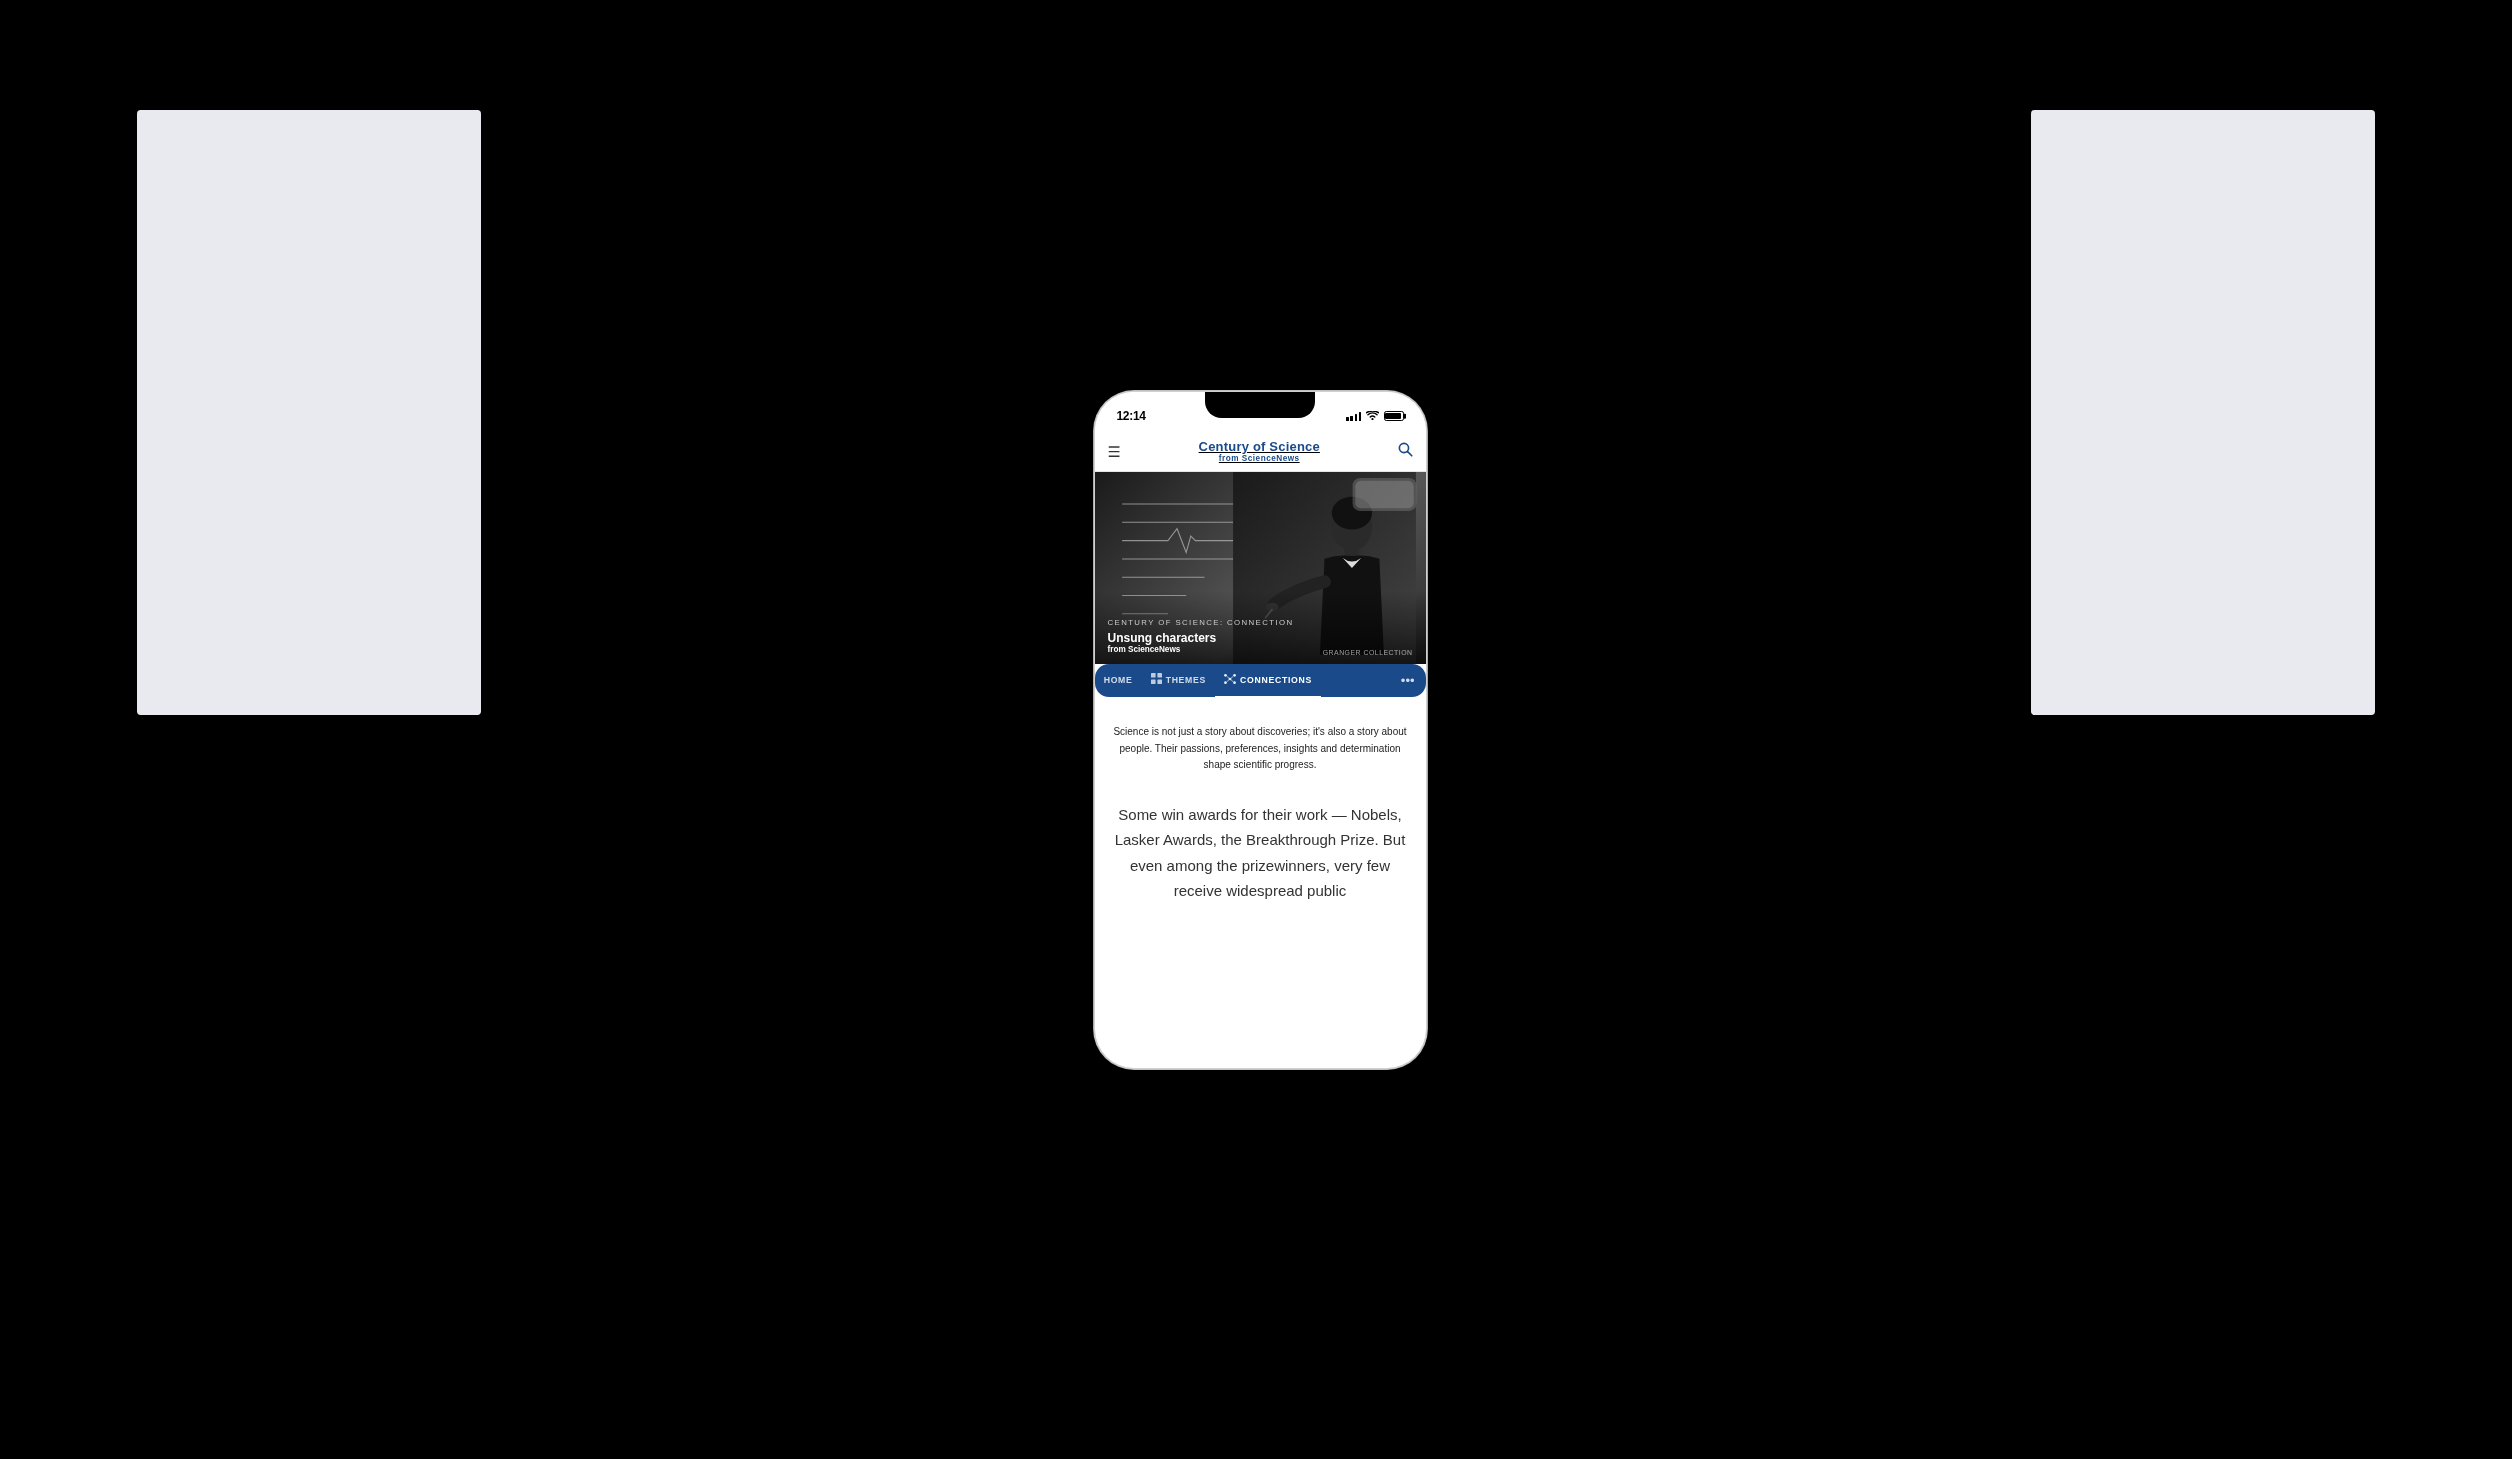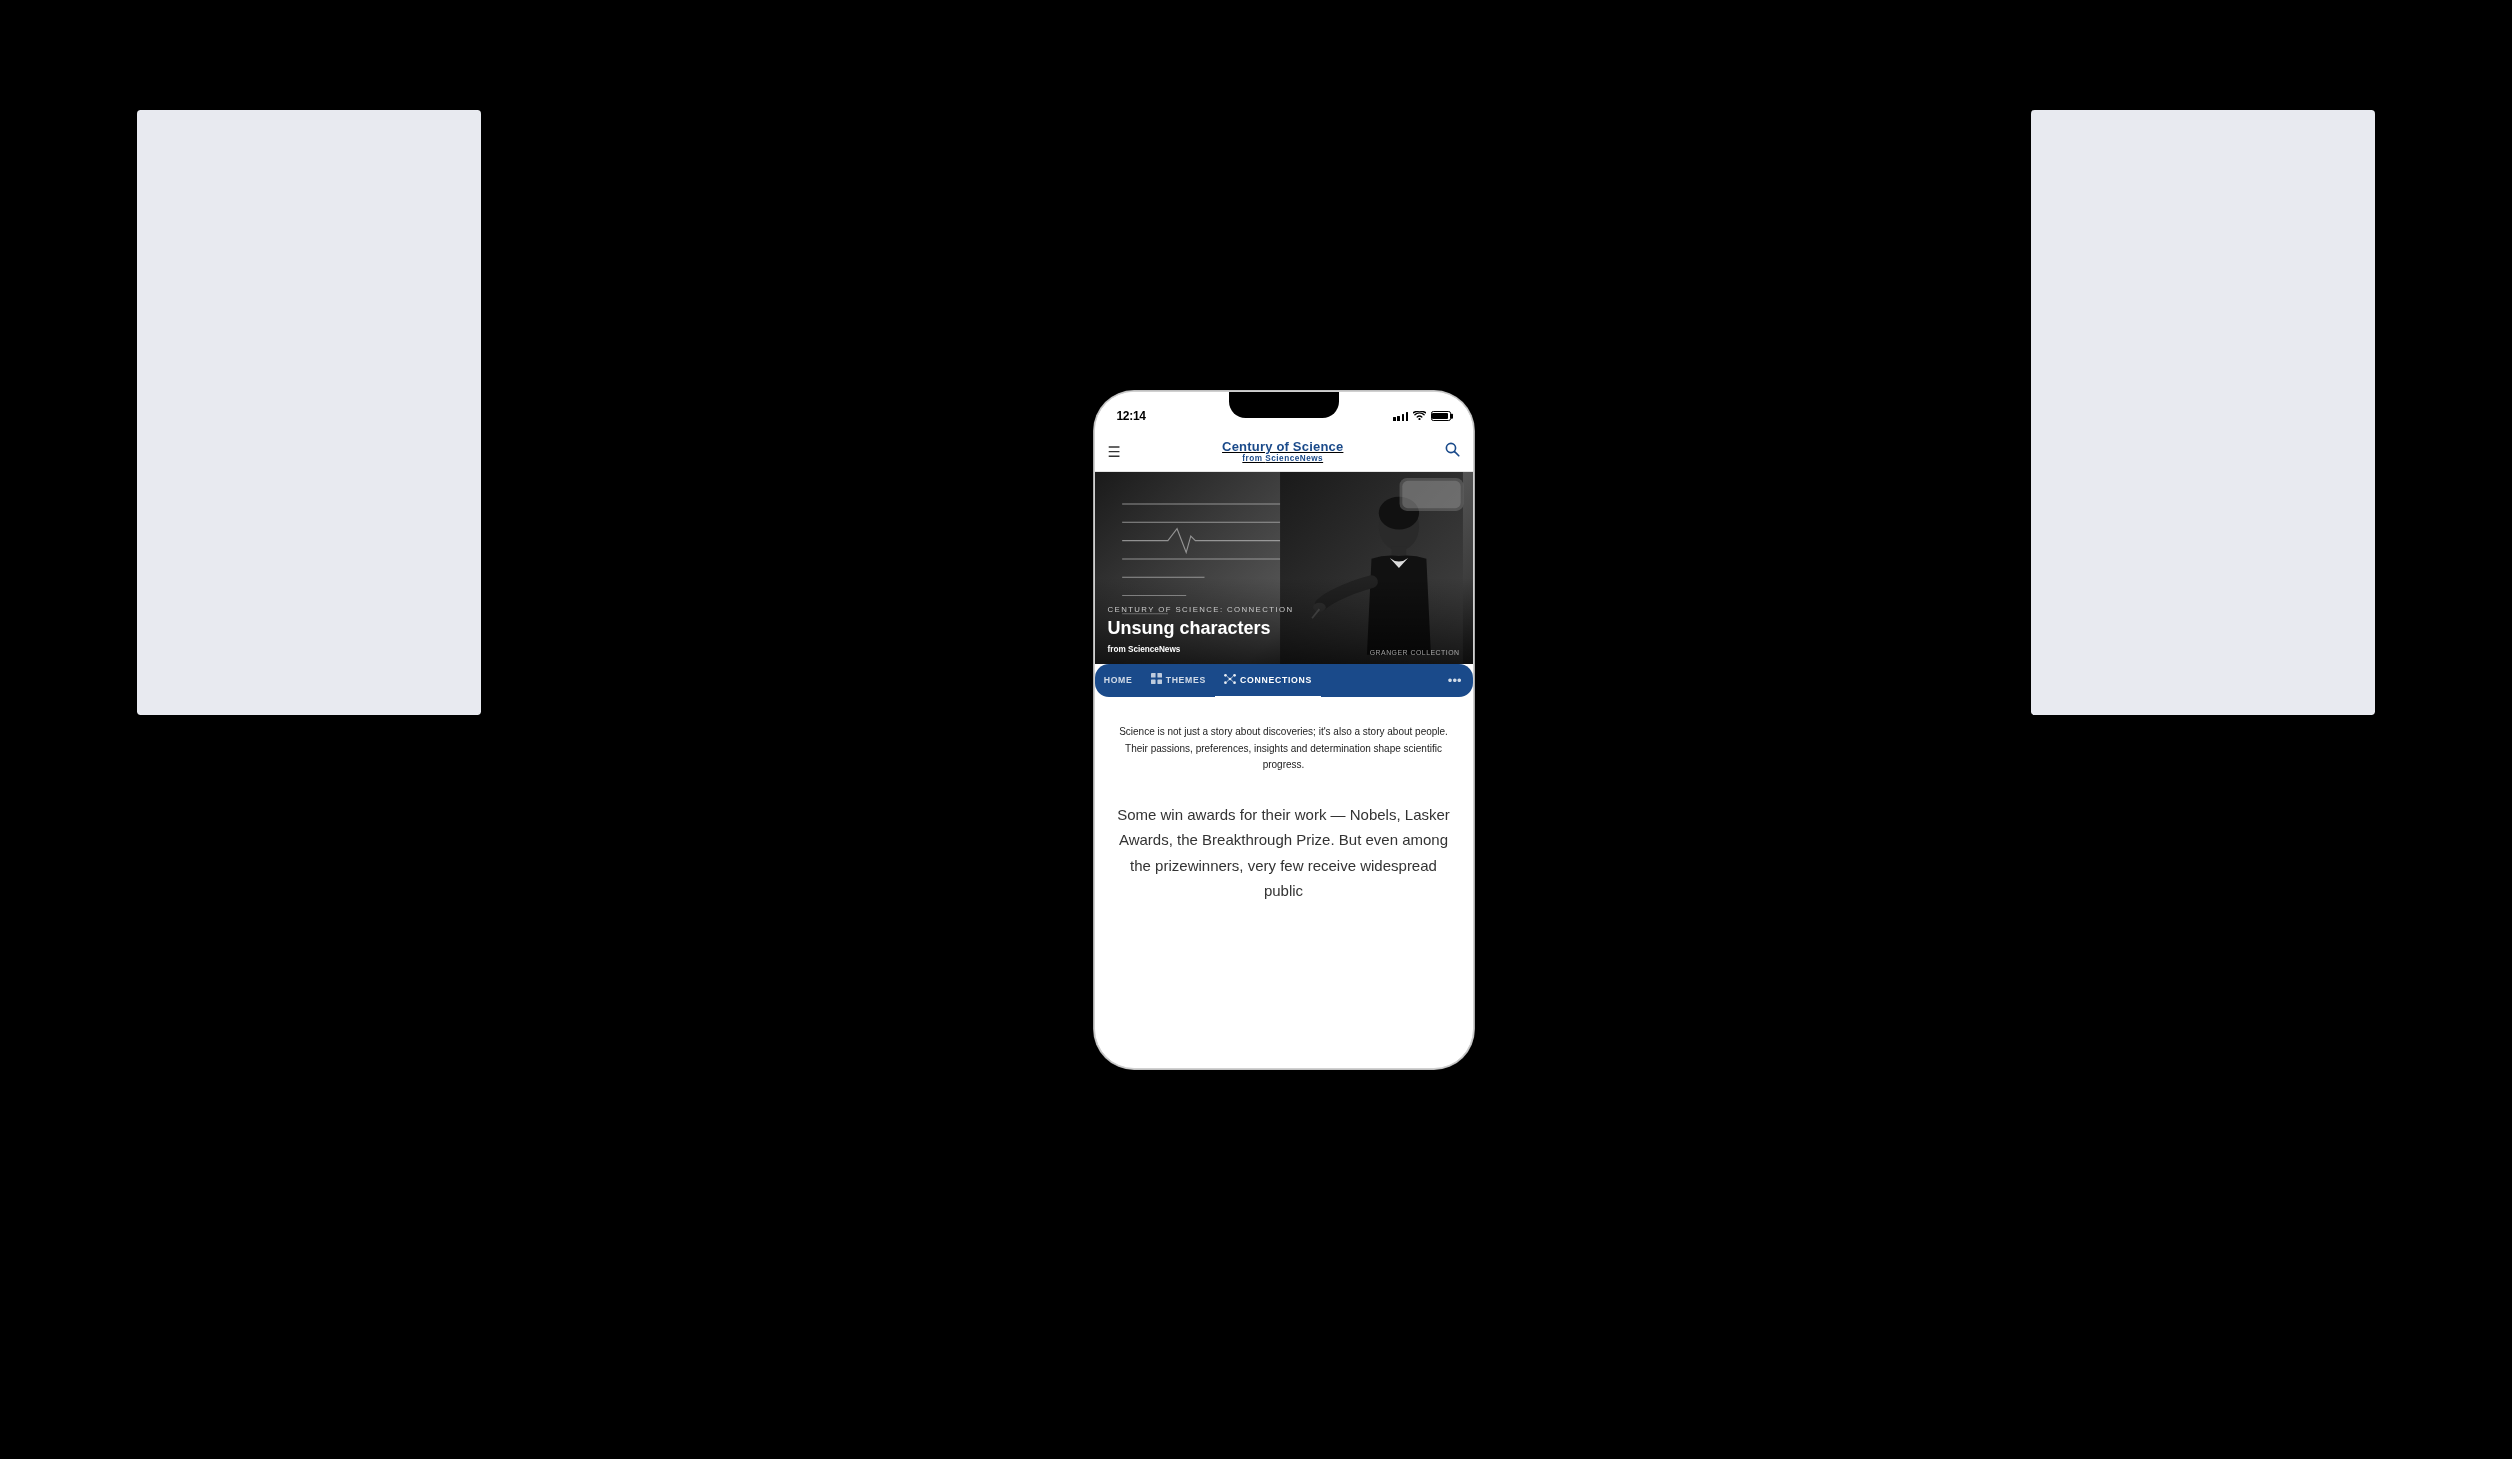--- a/index.html
+++ b/index.html
@@ -47,21 +47,21 @@
 
     
     .phone-wrapper {
       position: relative;
       width: 325px;
       height: 678px;
       z-index: 10;
     }
 
     .phone-frame {
-      width: 380px;
+      width: 333px;
       height: 678px;
       background: #fff;
       border-radius: 40px;
       border: 1.8px solid #d0d0d0;
       box-shadow: 0 0 0 0.9px #c0c0c0, 0 18.3px 55px rgba(0,0,0,0.4);
       overflow: hidden;
       position: relative;
     }
 
     
@@ -235,25 +235,25 @@
 
     .hero-label {
       font-size: 7.8px;
       letter-spacing: 1.4px;
       color: #ccc;
       text-transform: uppercase;
       margin-bottom: 3.7px;
     }
 
     .hero-title {
-      font-size: 18px;
+      font-size: 12px;
       font-weight: 700;
       color: #fff;
       line-height: 1.2;
-      margin-bottom: 6px;
+      margin-bottom: 0;
     }
 
     .hero-source {
       font-size: 8.2px;
       color: #ccc;
     }
 
     .hero-source span {
       font-weight: 700;
       color: #fff;

